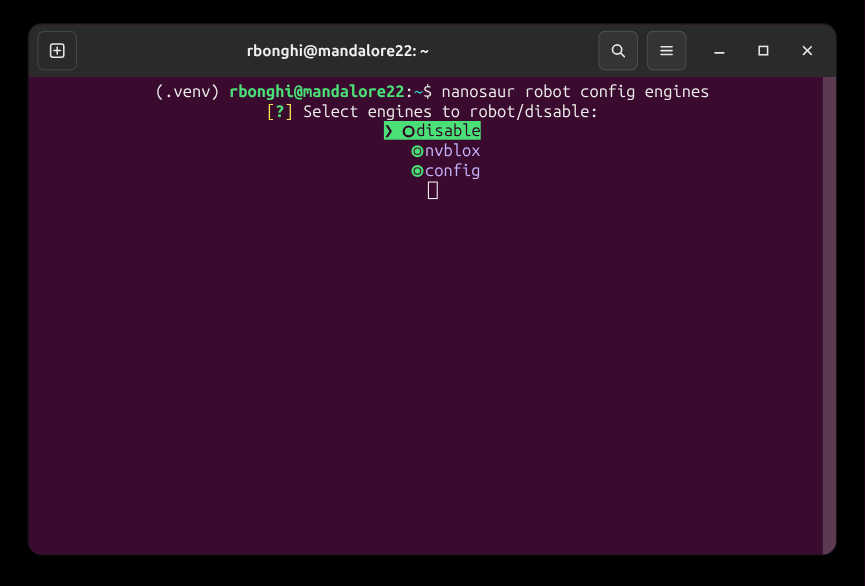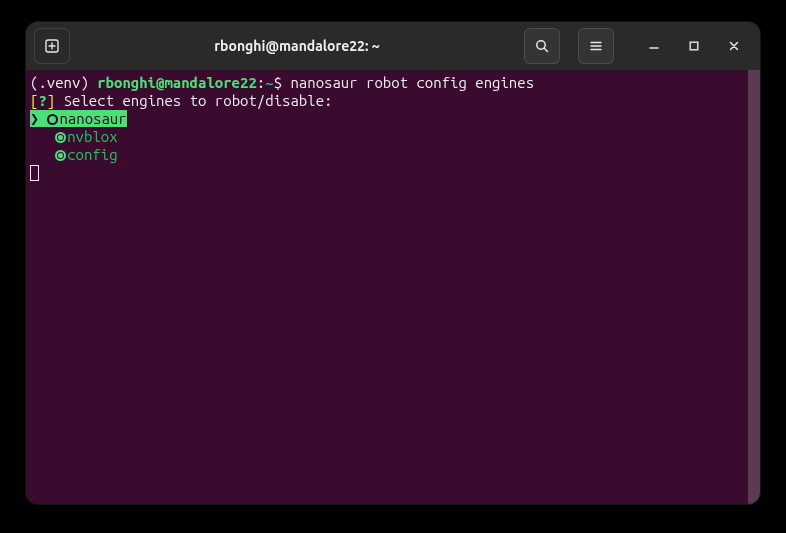--- a/index.html
+++ b/index.html
@@ -21,21 +21,21 @@
       border-radius: 12px;
       overflow: hidden;
       box-shadow: 0 0 0 1px rgba(255,255,255,0.08);
     }
     .titlebar {
       height: 48px;
       background: #2a2a2a;
       display: flex;
       align-items: center;
       padding: 0 8px;
-      gap: 18px;
+      gap: 8px;
     }
     .tb-btn {
       width: 36px;
       height: 36px;
       border-radius: 6px;
       background: rgba(255,255,255,0.05);
       border: 1px solid rgba(255,255,255,0.12);
       display: flex;
       align-items: center;
       justify-content: center;
@@ -77,26 +77,26 @@
       height: calc(100% - 48px);
     }
     .scrollbar {
       position: absolute;
       right: 0;
       top: 0;
       width: 12px;
       height: 100%;
       background: #5b3a52;
     }
-    .line { white-space: pre; }
+    .line { white-space: pre; text-align: center; }
     .white { color: #eeeeec; }
     .green { color: #4be077; font-weight: bold; }
     .cyan { color: #34e2e2; }
     .yellow { color: #fce94f; }
-    .dim { color: #22c55e; }
+    .dim { color: #c4b5fd; }
     .hl {
       background: #4be077;
       color: #2e0423;
     }
     .radio-circle {
       display: inline-block;
       width: 11px;
       height: 11px;
       border: 2px solid #4be077;
       border-radius: 50%;
@@ -166,21 +166,21 @@
     </div>
   </div>
 
   <div class="terminal">
     <div class="scrollbar"></div>
 
     <div class="line"><span class="white">(.venv) </span><span class="green">rbonghi@mandalore22</span><span class="white">:</span><span class="cyan">~</span><span class="white">$ </span><span class="white">nanosaur robot config engines</span></div>
 
     <div class="line"><span class="yellow">[</span><span class="green">?</span><span class="yellow">] </span><span class="white">Select engines to robot/disable:</span></div>
 
-    <div class="line"><span class="hl"><span class="green" style="color:#2e0423;font-weight:bold">❯ </span><span class="radio-circle hl-circle"></span><span>nanosaur</span></span></div>
+    <div class="line"><span class="hl"><span class="green" style="color:#2e0423;font-weight:bold">❯ </span><span class="radio-circle hl-circle"></span><span>disable</span></span></div>
 
     <div class="line"><span class="dim">   </span><span class="radio-circle filled"></span><span class="dim">nvblox</span></div>
 
     <div class="line"><span class="dim">   </span><span class="radio-circle filled"></span><span class="dim">config</span></div>
 
     <div class="line"><span class="cursor-box"></span></div>
   </div>
 </div>
 
 </body></html>

